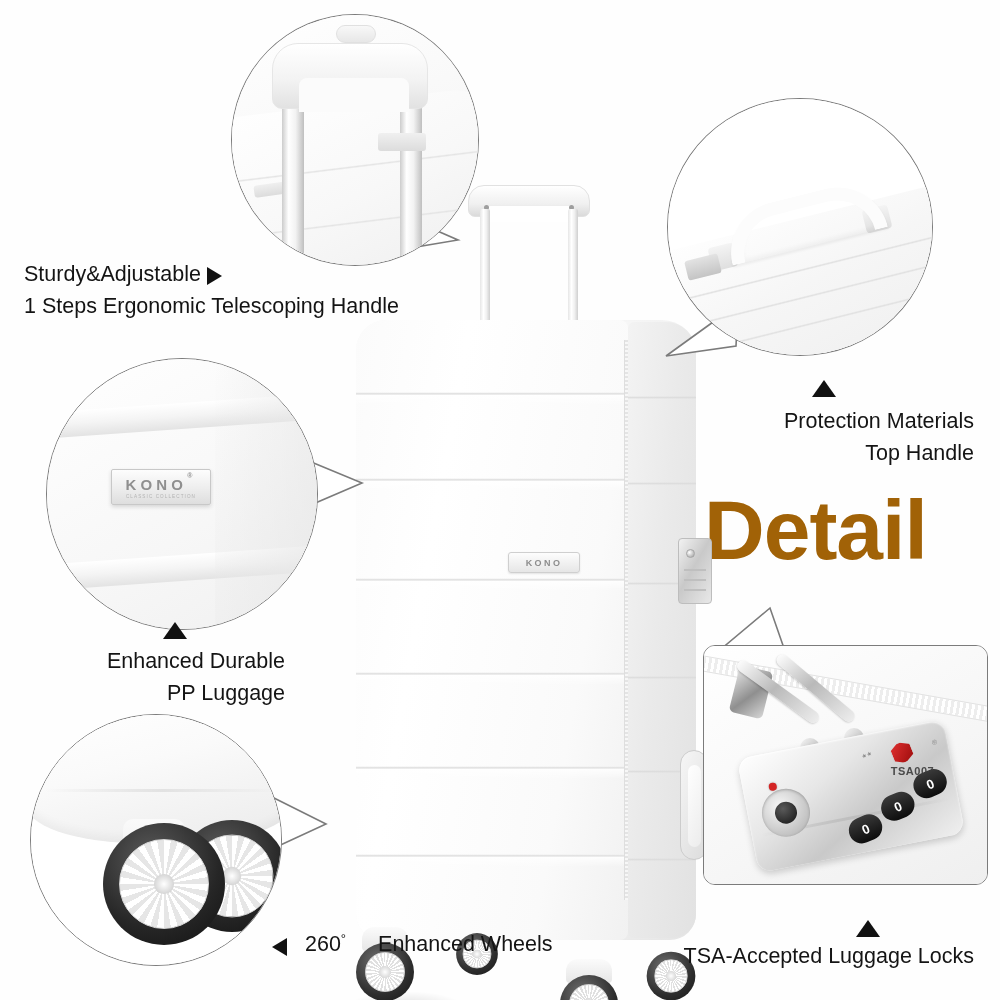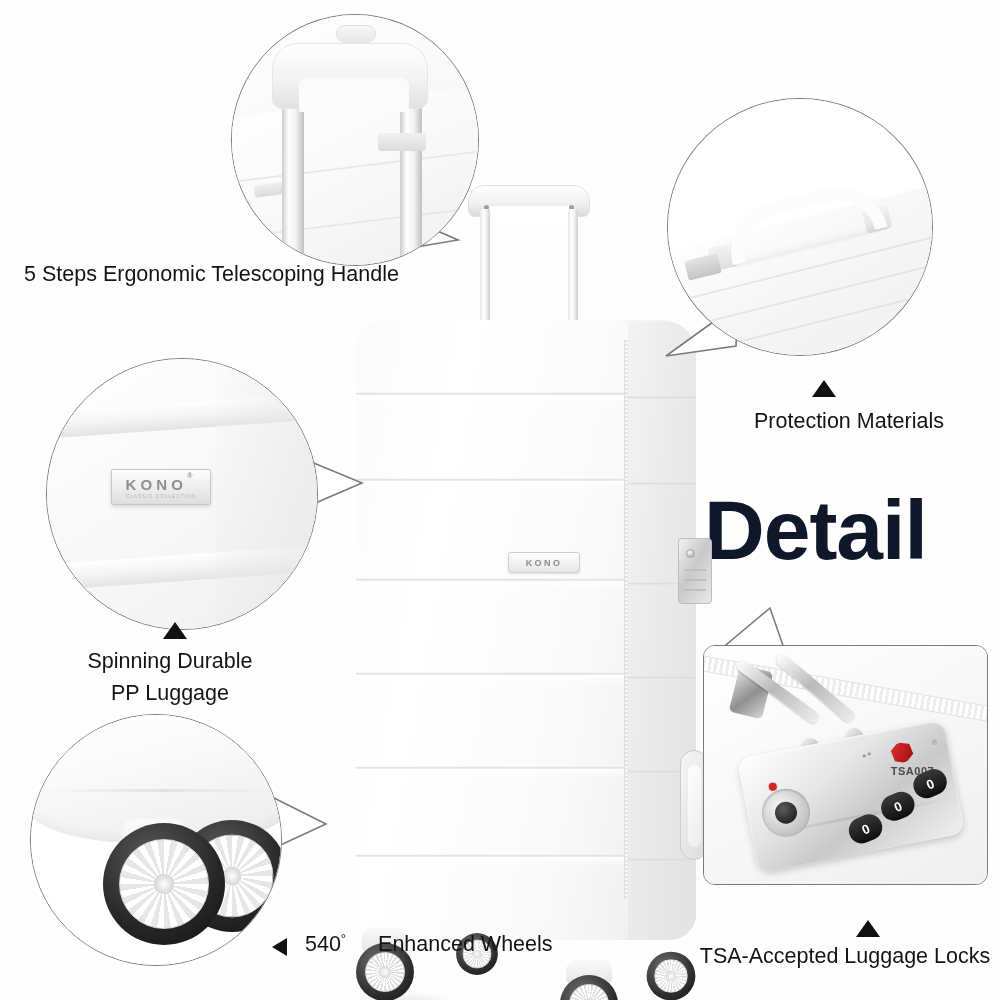--- a/index.html
+++ b/index.html
@@ -15,29 +15,29 @@
   }
   #stage{ position:absolute; inset:0; }
 
   
   .watermark{
     position:absolute;
     left:704px; top:488px;
     font-size:84px;
     font-weight:700;
     letter-spacing:-1px;
-    color:#0f172a;
+    color:#a16207;
     line-height:1;
     user-select:none;
   }
 
   
   .caption{ position:absolute; font-size:21.5px; line-height:1.5; color:#141414; white-space:nowrap; }
   .caption .ln{ display:block; }
-  .caption.center{ text-align:center; }
+  .caption.center{ text-align:right; }
 
   .tri{ display:inline-block; width:0; height:0; vertical-align:middle; }
   .tri.right{ border-top:9px solid transparent; border-bottom:9px solid transparent; border-left:15px solid #111; position:relative; top:1px; }
   .tri.left{ border-top:9px solid transparent; border-bottom:9px solid transparent; border-right:15px solid #111; position:relative; top:2px; }
 
   .arrow-up{ position:absolute; width:0;height:0;
      border-left:12px solid transparent; border-right:12px solid transparent; border-bottom:17px solid #111; }
 
   
   .callout{
@@ -422,21 +422,25 @@
       <div class="tab2"></div>
       <div class="bar l"></div>
       <div class="bar r"></div>
       <div class="grip"></div>
       <div class="btn"></div>
       <div class="tab"></div>
     </div>
   </div>
 
   <div class="caption" style="left:24px; top:258px;">
-    <span class="ln">5 Steps Ergonomic Telescoping Handle</span>
+    <span class="ln">
+      <span>Sturdy&amp;Adjustable</span>
+      <span class="tri right"></span>
+    </span>
+    <span class="ln">1 Steps Ergonomic Telescoping Handle</span>
   </div>
 
   <svg class="tail-svg" style="left:640px; top:300px; width:110px; height:80px;">
     <polygon points="98,4 26,56 96,46" fill="#ffffff" stroke="#7b7b7b" stroke-width="1.6"></polygon>
   </svg>
   <div class="callout" id="c2">
     <div class="scene">
       <div class="panel"></div>
       <div class="pl" style="top:168px"></div>
       <div class="pl" style="top:196px"></div>
@@ -444,41 +448,42 @@
       <div class="anchor l"></div>
       <div class="anchor r"></div>
       <div class="handle"></div>
       <div class="clip"></div>
     </div>
   </div>
 
   <div class="arrow-up" style="left:812px; top:380px;"></div>
   <div class="caption center" style="left:724px; top:405px; width:250px;">
     <span class="ln">Protection Materials</span>
+    <span class="ln">Top Handle</span>
   </div>
 
   <svg class="tail-svg" style="left:300px; top:455px; width:80px; height:70px;">
     <polygon points="4,4 62,28 6,52" fill="#ffffff" stroke="#7b7b7b" stroke-width="1.6"></polygon>
     <line x1="4" y1="6" x2="6" y2="50" stroke="#ffffff" stroke-width="3"></line>
   </svg>
   <div class="callout" id="c3">
     <div class="scene">
       <div class="ridge a"></div>
       <div class="ridge b"></div>
       <div class="shade"></div>
       <div class="plate">
         <span class="b1"><span>KONO</span><sup>®</sup></span>
         <span class="b2">CLASSIC COLLECTION</span>
       </div>
     </div>
   </div>
 
   <div class="arrow-up" style="left:163px; top:622px;"></div>
   <div class="caption center" style="left:55px; top:645px; width:230px;">
-    <span class="ln">Spinning Durable</span>
+    <span class="ln">Enhanced Durable</span>
     <span class="ln">PP Luggage</span>
   </div>
 
   <svg class="tail-svg" style="left:268px; top:790px; width:80px; height:80px;">
     <polygon points="2,6 58,34 6,58" fill="#ffffff" stroke="#7b7b7b" stroke-width="1.6"></polygon>
     <line x1="2" y1="8" x2="6" y2="56" stroke="#ffffff" stroke-width="3"></line>
   </svg>
   <div class="callout" id="c4">
     <div class="scene">
       <div class="dome"></div>
@@ -492,21 +497,21 @@
       <div class="bigwheel w1">
         <div class="tire"></div>
         <div class="hub"></div>
         <div class="cap"></div>
       </div>
     </div>
   </div>
 
   <div class="caption" style="left:272px; top:928px;">
     <span class="tri left"></span>
-    <span style="margin-left:12px;">540</span><span style="font-size:13px; vertical-align:super;">°</span>
+    <span style="margin-left:12px;">260</span><span style="font-size:13px; vertical-align:super;">°</span>
     <span style="margin-left:26px;">Enhanced Wheels</span>
   </div>
 
   <svg class="tail-svg" style="left:690px; top:604px; width:120px; height:90px;">
     <polygon points="80,4 18,56 96,50" fill="#ffffff" stroke="#7b7b7b" stroke-width="1.6"></polygon>
   </svg>
   <div class="callout rect" id="c5">
     <div class="scene">
       <div class="zip"></div>
       <div class="slider"></div>
@@ -533,17 +538,17 @@
         <div class="dials">
           <div class="dial d1">0</div>
           <div class="dial d2">0</div>
           <div class="dial d3">0</div>
         </div>
       </div>
     </div>
   </div>
 
   <div class="arrow-up" style="left:856px; top:920px;"></div>
-  <div class="caption center" style="left:690px; top:940px; width:310px;">
+  <div class="caption center" style="left:664px; top:940px; width:310px;">
     <span class="ln">TSA-Accepted Luggage Locks</span>
   </div>
 
 </div>
 
 </body></html>

